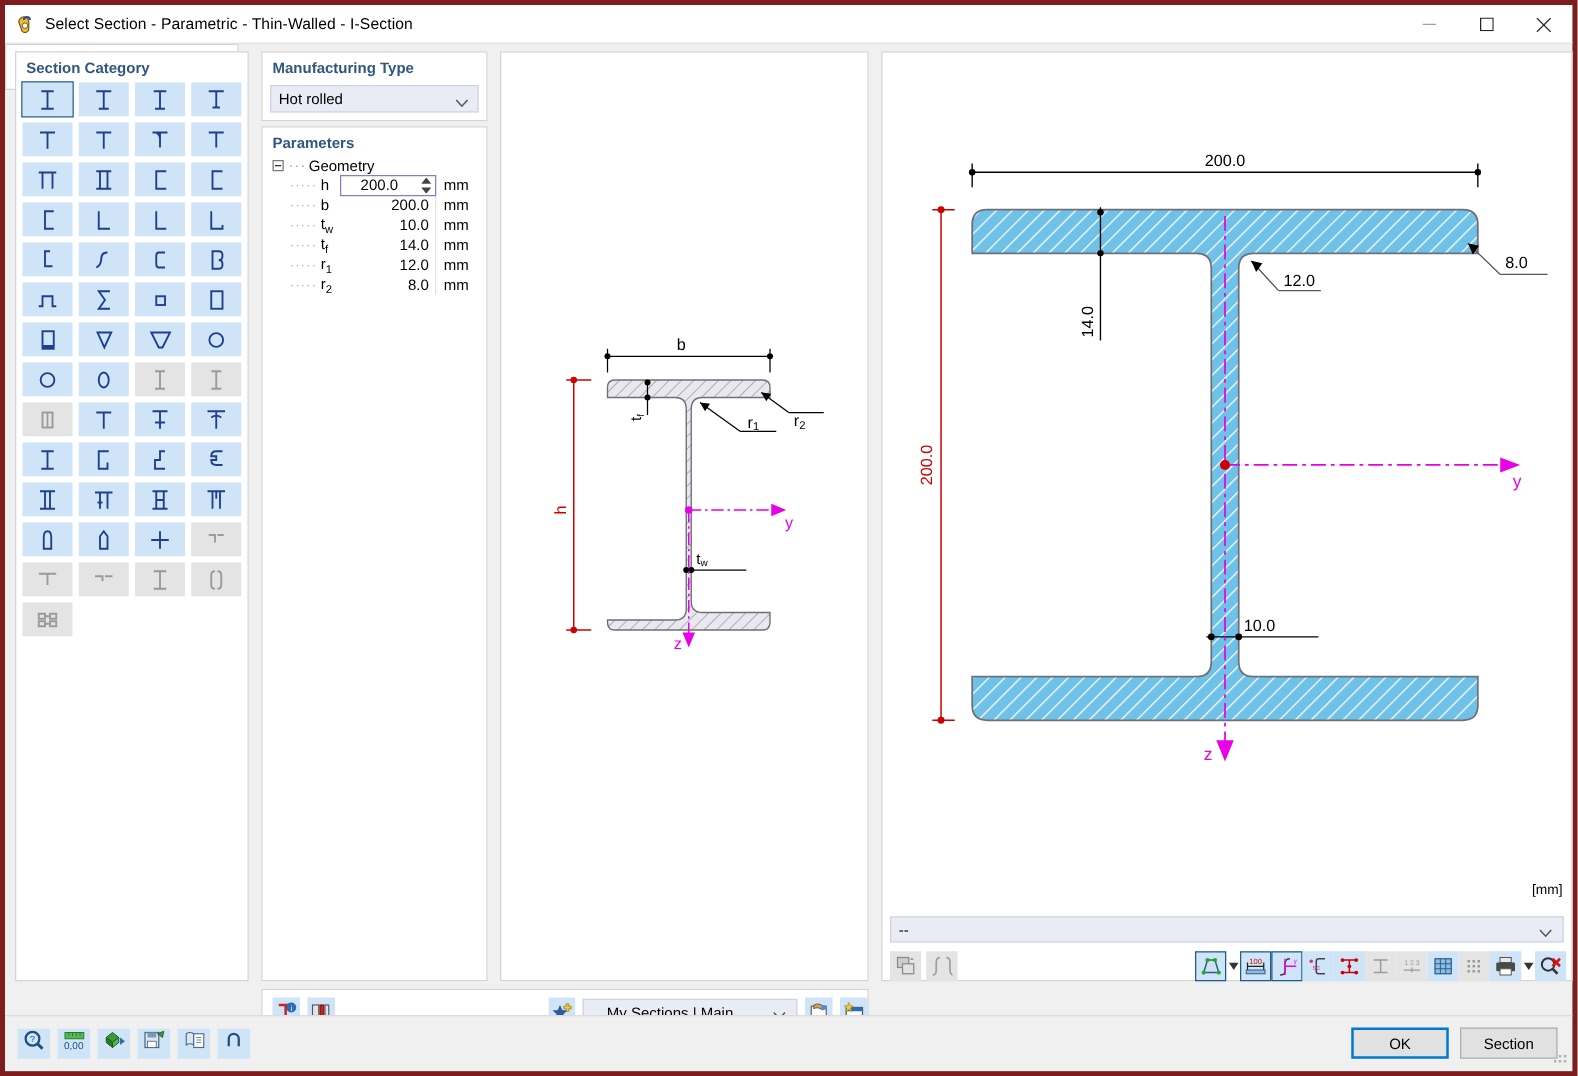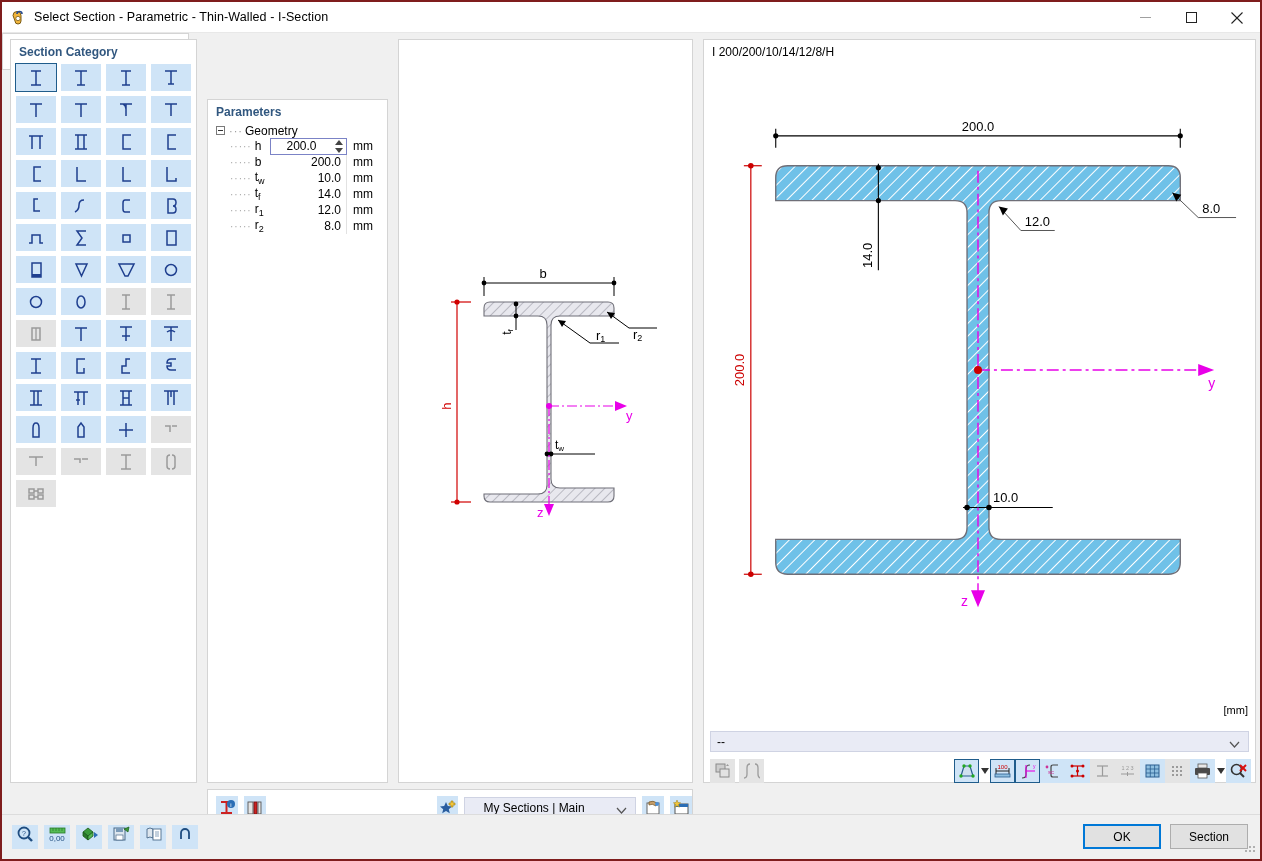--- a/index.html
+++ b/index.html
@@ -9,21 +9,21 @@
     font-family:"Liberation Sans", sans-serif;
     font-size:12px;
     background:#ffffff;
     color:#000;
     overflow:hidden;
     position:relative;
   }
   
   #window {
     position:absolute; left:0; top:0; width:1262px; height:861px;
-    border:2px solid #7f1d1d;
+    border:4px solid #7f1d1d;
     background:#000000;
     display:flex; flex-direction:column;
   }
   #titlebar {
     height:31px; min-height:31px; background:#ffffff;
     display:flex; align-items:center;
     border-bottom:1px solid #e8e8e8;
     position:relative;
   }
   #title-icon { width:17px; height:17px; margin-left:8px; margin-right:7px; flex:0 0 auto; }
@@ -450,20 +450,31 @@
             </svg>
           </div>
           <div class="cat-cell disabled">
             <svg width="24" height="22" viewBox="0 0 24 22">
               <path d="M5 6 h5 v4 h-5 z M14 6 h5 v4 h-5 z M5 12 h5 v4 h-5 z M14 12 h5 v4 h-5 z M10 8 h4 M10 14 h4" fill="none" stroke="#9a9a9a" stroke-width="1.5"></path>
             </svg>
           </div>
         </div>
     </div>
 
+    <div class="panel" id="manu-panel">
+      <div class="panel-head">Manufacturing Type</div>
+      <div id="combo-manu">
+        <span>Hot rolled</span>
+        <span class="combo-arrow">
+          <svg width="11" height="8">
+              <polyline points="1,1 5.5,6 10,1" fill="none" stroke="#555" stroke-width="1.2"></polyline>
+            </svg>
+        </span>
+      </div>
+    </div>
 
     <div class="panel" id="param-panel">
       <div class="panel-head">Parameters</div>
       <div class="tree-geo">
         <span class="exp"></span>
         <span class="dots">···</span>
         <span class="lbl">Geometry</span>
       </div>
       <div id="param-rows">
           <div class="prow active">
@@ -585,21 +596,20 @@
         </g>
         <polygon points="228,366 216,361 216,371" fill="#e800e8"></polygon>
         <polygon points="150,476 145,464 155,464" fill="#e800e8"></polygon>
         <circle cx="150" cy="366" r="3" fill="#e800e8"></circle>
         <text x="227" y="380" font-size="13" fill="#e800e8" font-family="Liberation Sans, sans-serif">y</text>
         <text x="138" y="477" font-size="13" fill="#e800e8" font-family="Liberation Sans, sans-serif">z</text>
       </svg>
     </div>
 
     <div class="panel" id="right-panel">
-      <div id="sec-title">I 200/200/10/14/12/8/H</div>
 
       <svg id="right-canvas" viewBox="0 0 553 655">
         <defs>
           <pattern id="hatchBlue" width="9" height="9" patternTransform="rotate(45)" patternUnits="userSpaceOnUse">
             <rect width="9" height="9" fill="#6fc1e8"></rect>
             <line x1="0" y1="0" x2="0" y2="9" stroke="#ffffff" stroke-width="2"></line>
           </pattern>
         </defs>
 
         <g stroke="#6f6f78" stroke-width="1.4" fill="url(#hatchBlue)">

